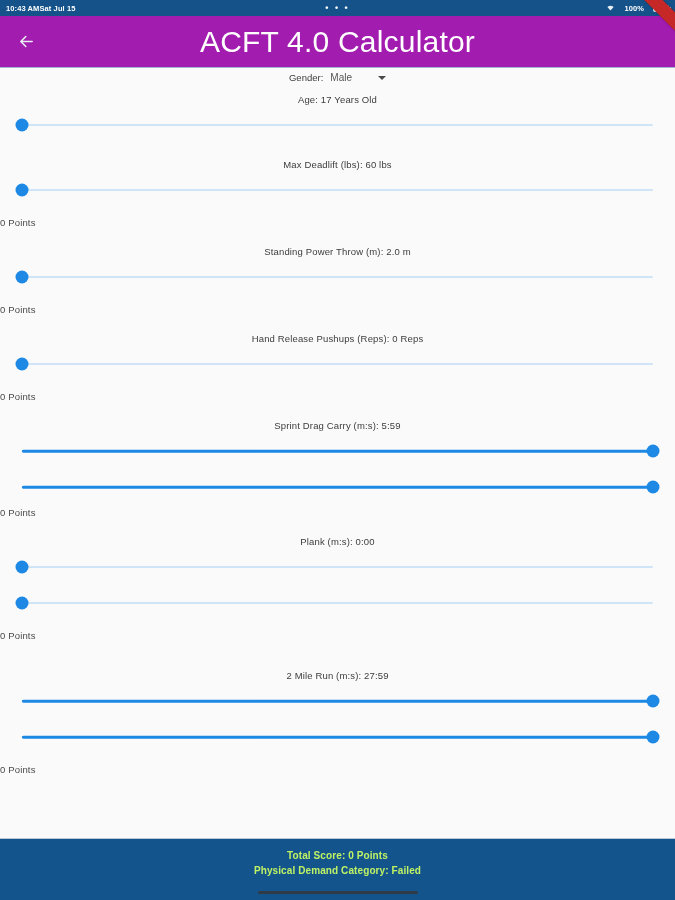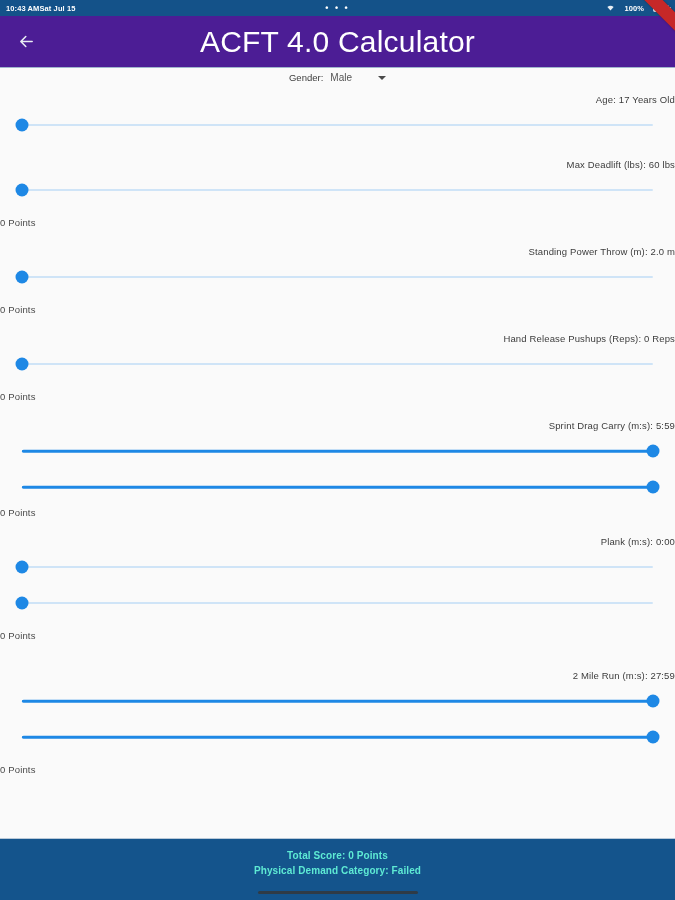--- a/index.html
+++ b/index.html
@@ -79,21 +79,21 @@
     background: #c62828;
     transform: rotate(45deg);
     top: 6px;
     left: 2px;
     box-shadow: 0 0 2px rgba(0,0,0,.35);
   }
 
   
   .appbar {
     height: 52px;
-    background: #4c1d95;
+    background: #a21caf;
     display: flex;
     align-items: center;
     position: relative;
     border-bottom: 1px solid #9fb6cc;
   }
   .back-btn {
     width: 44px; height: 44px;
     display: flex; align-items: center; justify-content: center;
     margin-left: 4px;
     cursor: pointer;
@@ -114,21 +114,21 @@
   .content {
     position: absolute;
     top: 68px;
     left: 0; right: 0;
     bottom: 62px;
     background: #fafafa;
     padding-top: 4px;
   }
 
   .label {
-    text-align: right;
+    text-align: center;
     font-size: 9.5px;
     color: #3c3c3c;
     letter-spacing: 0.15px;
   }
   .points {
     text-align: left;
     font-size: 9.5px;
     color: #4a4a4a;
     letter-spacing: 0.15px;
   }
@@ -200,21 +200,21 @@
   .gap-md { height: 18px; }
   .gap-lg { height: 25px; }
 
   
   .footer {
     position: absolute;
     left: 0; right: 0; bottom: 0;
     height: 62px;
     background: #14548c;
     border-top: 1px solid #b9c9d8;
-    color: #5eead4;
+    color: #bef264;
     text-align: center;
     padding-top: 9px;
   }
   .footer div {
     font-size: 10px;
     font-weight: bold;
     line-height: 15px;
     letter-spacing: 0.1px;
   }
   .home-indicator {

